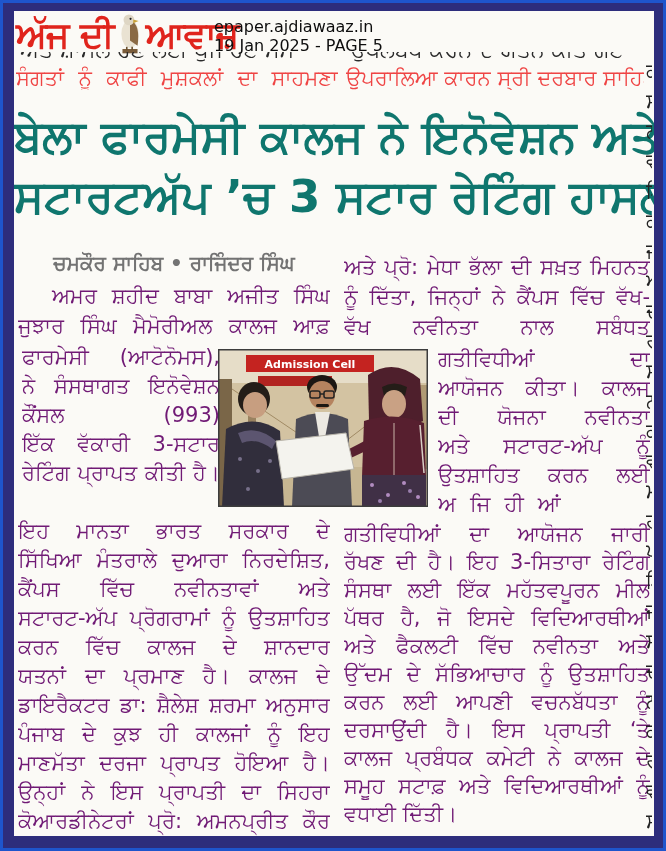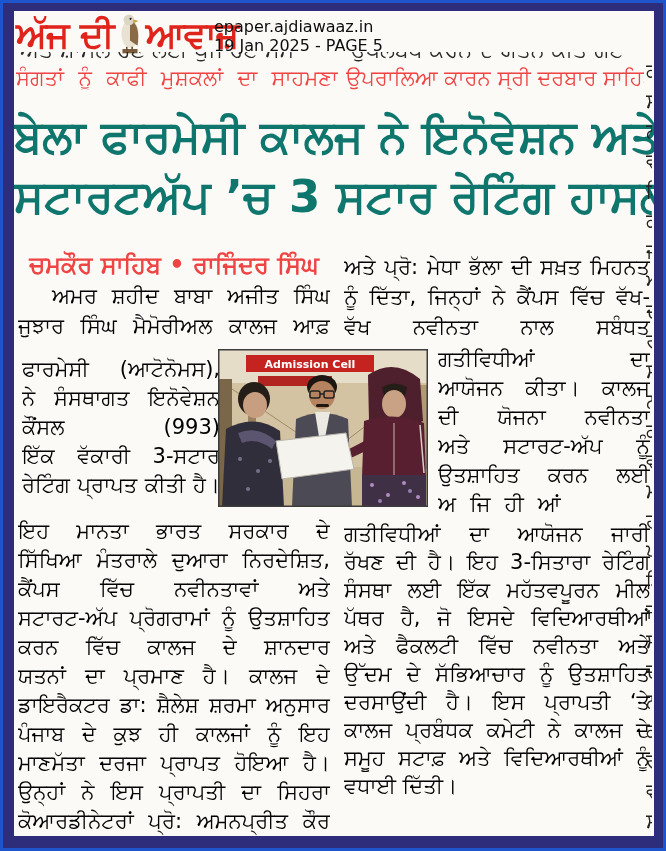--- a/index.html
+++ b/index.html
@@ -11,23 +11,23 @@
   .abs{position:absolute;}
   .masthead{left:2px;top:1px;height:46px;display:flex;align-items:center;gap:2px;}
   .logo-text{font-size:36px;font-weight:800;color:#e0241c;letter-spacing:-1px;line-height:44px;white-space:nowrap;}
   .hdr-line{font-size:16px;color:#0d0d0d;white-space:nowrap;}
 
   .clip-row{left:0;top:41px;width:636px;height:13px;overflow:hidden;}
   .clip-inner{position:absolute;top:-15px;font-size:22px;color:#2a2a2a;white-space:nowrap;}
   .teaser{font-size:21px;color:#ef4444;font-weight:500;white-space:nowrap;overflow:hidden;text-align:justify;text-align-last:justify;}
 
   .headline{left:0;top:96px;width:638px;text-align:center;color:#0f766e;font-weight:800;font-size:45px;line-height:60px;white-space:nowrap;}
-  .byline{left:4px;top:240px;width:312px;text-align:center;font-weight:700;font-size:24px;color:#ef4444;white-space:nowrap;}
-
-  .colblock{font-size:21px;color:#000000;}
+  .byline{left:4px;top:240px;width:312px;text-align:center;font-weight:700;font-size:20px;color:#737373;white-space:nowrap;}
+
+  .colblock{font-size:21px;color:#701a75;}
   .colblock .line{text-align:justify;text-align-last:justify;white-space:nowrap;overflow:hidden;}
   .lh29 .line{line-height:29px;height:29px;}
   .lh30 .line{line-height:30px;height:30px;}
   .lh28 .line{line-height:28px;height:28px;}
   .line.indent{text-indent:34px;}
   .line.spread{letter-spacing:14px;text-align-last:left;}
   .line.no-just{text-align-last:left;}
 
   .edge-col{left:632px;top:45px;width:6px;height:780px;overflow:hidden;font-size:21px;color:#222;}
   .edge-col .line{line-height:30px;height:30px;text-align:left;}
@@ -72,21 +72,21 @@
         <div>ਬੇਲਾ ਫਾਰਮੇਸੀ ਕਾਲਜ ਨੇ ਇਨੋਵੇਸ਼ਨ ਅਤੇ</div>
         <div>ਸਟਾਰਟਅੱਪ ’ਚ 3 ਸਟਾਰ ਰੇਟਿੰਗ ਹਾਸਲ ਕੀਤੀ</div>
       </div>
 
       <div class="abs byline">ਚਮਕੌਰ ਸਾਹਿਬ • ਰਾਜਿੰਦਰ ਸਿੰਘ</div>
 
       <div class="abs colblock lh30" style="left:4px;top:270px;width:312px;">
           <div class="line indent">ਅਮਰ ਸ਼ਹੀਦ ਬਾਬਾ ਅਜੀਤ ਸਿੰਘ</div>
           <div class="line">ਜੁਝਾਰ ਸਿੰਘ ਮੈਮੋਰੀਅਲ ਕਾਲਜ ਆਫ਼</div>
         </div>
-      <div class="abs colblock lh29" style="left:8px;top:332px;width:198px;margin-top:12px;">
+      <div class="abs colblock lh29" style="left:8px;top:332px;width:198px;">
           <div class="line">ਫਾਰਮੇਸੀ (ਆਟੋਨੋਮਸ),</div>
           <div class="line">ਨੇ ਸੰਸਥਾਗਤ ਇਨੋਵੇਸ਼ਨ</div>
           <div class="line">ਕੌਂਸਲ (993)</div>
           <div class="line">ਇੱਕ ਵੱਕਾਰੀ 3-ਸਟਾਰ</div>
           <div class="line">ਰੇਟਿੰਗ ਪ੍ਰਾਪਤ ਕੀਤੀ ਹੈ।</div>
         </div>
       <div class="abs colblock lh29" style="left:4px;top:506px;width:312px;">
           <div class="line">ਇਹ ਮਾਨਤਾ ਭਾਰਤ ਸਰਕਾਰ ਦੇ</div>
           <div class="line">ਸਿੱਖਿਆ ਮੰਤਰਾਲੇ ਦੁਆਰਾ ਨਿਰਦੇਸ਼ਿਤ,</div>
           <div class="line">ਕੈਂਪਸ ਵਿੱਚ ਨਵੀਨਤਾਵਾਂ ਅਤੇ</div>
@@ -113,20 +113,21 @@
           <div class="line">ਉਤਸ਼ਾਹਿਤ ਕਰਨ ਲਈ</div>
           <div class="line spread">ਅਜਿਹੀਆਂ</div>
         </div>
       <div class="abs colblock lh28" style="left:330px;top:509px;width:306px;">
           <div class="line">ਗਤੀਵਿਧੀਆਂ ਦਾ ਆਯੋਜਨ ਜਾਰੀ</div>
           <div class="line">ਰੱਖਣ ਦੀ ਹੈ। ਇਹ 3-ਸਿਤਾਰਾ ਰੇਟਿੰਗ</div>
           <div class="line">ਸੰਸਥਾ ਲਈ ਇੱਕ ਮਹੱਤਵਪੂਰਨ ਮੀਲ</div>
           <div class="line">ਪੱਥਰ ਹੈ, ਜੋ ਇਸਦੇ ਵਿਦਿਆਰਥੀਆਂ</div>
           <div class="line">ਅਤੇ ਫੈਕਲਟੀ ਵਿੱਚ ਨਵੀਨਤਾ ਅਤੇ</div>
           <div class="line">ਉੱਦਮ ਦੇ ਸੱਭਿਆਚਾਰ ਨੂੰ ਉਤਸ਼ਾਹਿਤ</div>
+          <div class="line">ਕਰਨ ਲਈ ਆਪਣੀ ਵਚਨਬੱਧਤਾ ਨੂੰ</div>
           <div class="line">ਦਰਸਾਉਂਦੀ ਹੈ। ਇਸ ਪ੍ਰਾਪਤੀ ‘ਤੇ</div>
           <div class="line">ਕਾਲਜ ਪ੍ਰਬੰਧਕ ਕਮੇਟੀ ਨੇ ਕਾਲਜ ਦੇ</div>
           <div class="line">ਸਮੂਹ ਸਟਾਫ਼ ਅਤੇ ਵਿਦਿਆਰਥੀਆਂ ਨੂੰ</div>
           <div class="line no-just">ਵਧਾਈ ਦਿੱਤੀ।</div>
         </div>
 
       <div class="abs photo-frame">
         <svg viewBox="0 0 210 158" width="210" height="158">
           <rect width="210" height="158" fill="#d3c3a2"></rect>
           <rect width="210" height="34" fill="#e6ddc8"></rect>

